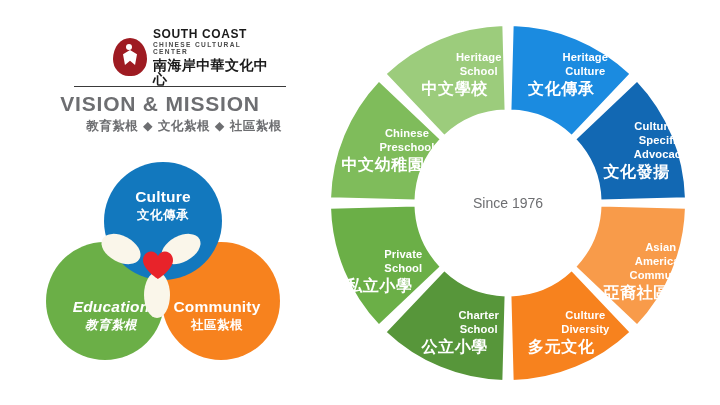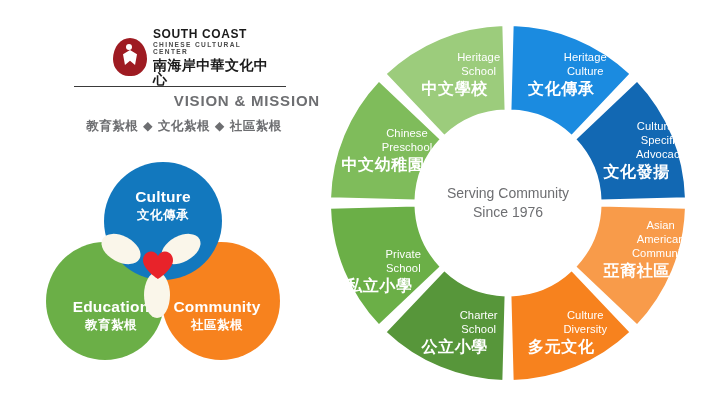--- a/index.html
+++ b/index.html
@@ -29,22 +29,22 @@
   #logo-mark .fig .body{position:absolute;left:1px;top:6px;width:14px;height:15px;background:#fff;
     clip-path:polygon(50% 0%,100% 28%,86% 100%,50% 72%,14% 100%,0% 28%);}
   #logo-text{margin-left:6px;line-height:1;}
   #logo-title{font-size:12px;font-weight:bold;letter-spacing:0.6px;color:#1a1a1a;}
   #logo-sub{font-size:6.6px;font-weight:bold;letter-spacing:1.35px;color:#4a4a4a;margin-top:2px;}
   #logo-cn{font-size:14px;font-weight:bold;letter-spacing:0.4px;color:#1a1a1a;margin-top:2px;
     font-family:"DejaVu Sans","Liberation Sans",sans-serif;}
 
   #divider{position:absolute;left:74px;top:86px;width:212px;height:1px;background:#3a3a3a;}
 
-  #vm-title{position:absolute;left:0;top:92px;width:320px;text-align:right;
-    font-size:15px;font-weight:bold;letter-spacing:0.8px;color:#6d6e71;}
+  #vm-title{position:absolute;left:0;top:92px;width:320px;text-align:center;
+    font-size:21px;font-weight:bold;letter-spacing:0.8px;color:#6d6e71;}
   #vm-sub{position:absolute;left:0;top:118px;width:320px;text-align:center;
     font-size:12.5px;font-weight:bold;color:#6d6e71;letter-spacing:0.5px;
     font-family:"DejaVu Sans","Liberation Sans",sans-serif;padding-left:24px;}
 
   
   #venn{position:absolute;left:38px;top:162px;width:250px;height:205px;}
   .venn-circle{position:absolute;width:118px;height:118px;border-radius:50%;
     display:flex;flex-direction:column;align-items:center;justify-content:center;
     color:#fff;text-align:center;line-height:1.12;}
   #venn-culture{left:66px;top:0px;background:#1278BE;z-index:3;}
@@ -66,21 +66,21 @@
 
   
   #donut-wrap{position:absolute;left:318px;top:18px;width:380px;height:370px;}
   #donut-center-text{
     position:absolute;left:50%;top:50%;transform:translate(-50%,-50%);
     width:160px;text-align:center;color:#6d6e71;
     font-size:14px;line-height:1.35;font-weight:400;
   }
   .seg-label{position:absolute;color:#fff;text-align:center;line-height:1.25;
     transform:translate(-50%,-50%);pointer-events:none;}
-  .seg-en{font-size:11.2px;font-weight:normal;letter-spacing:0.1px;white-space:nowrap;margin-left:48px;}
+  .seg-en{font-size:11.2px;font-weight:bold;letter-spacing:0.1px;white-space:nowrap;margin-left:48px;}
   .seg-cn{font-size:16px;font-weight:bold;letter-spacing:0.6px;margin-top:1px;white-space:nowrap;
     font-family:"DejaVu Sans","Liberation Sans",sans-serif;}
 </style>
 </head>
 <body>
 
 <div id="stage">
 
   <div id="left-panel">
 
@@ -102,21 +102,21 @@
     <div id="divider"></div>
 
     <div id="vm-title" style="color: rgb(109, 110, 113);">VISION &amp; MISSION</div>
     <div id="vm-sub" style="color: rgb(109, 110, 113);">教育紮根 ◆ 文化紮根 ◆ 社區紮根</div>
 
     <div id="venn">
       <div class="venn-circle" id="venn-culture" style="background: rgb(18, 120, 190);">
         <div class="venn-en">Culture</div>
         <div class="venn-cn">文化傳承</div>
       </div>
-      <div class="venn-circle" id="venn-education" style="background: rgb(107, 175, 71);">
+      <div class="venn-circle" id="venn-education" style="background: rgb(107, 175, 71); font-style: italic;">
         <div class="venn-en">Education</div>
         <div class="venn-cn">教育紮根</div>
       </div>
       <div class="venn-circle" id="venn-community" style="background: rgb(247, 130, 30);">
         <div class="venn-en">Community</div>
         <div class="venn-cn">社區紮根</div>
       </div>
 
       <div class="venn-lobe" id="lobe-left" style="background: rgb(250, 246, 234);"></div>
       <div class="venn-lobe" id="lobe-right" style="background: rgb(250, 246, 234);"></div>
@@ -133,36 +133,35 @@
         <path d="M 194.65949679880143 7.060996154350818 A 178 178 0 0 1 312.5271144734882 55.88336195981282 L 253.7140995262139 117.85934821910267 A 92.56 92.56 0 0 0 192.42293833537673 92.47171800026241 Z" fill="#1B8BE0" stroke="#ffffff" stroke-width="2"></path>
         <path d="M 319.11663804018724 62.4728855265118 A 178 178 0 0 1 367.93900384564915 180.34050320119857 L 282.5282819997376 182.57706166462327 A 92.56 92.56 0 0 0 257.1406517808973 121.28590047378614 Z" fill="#1268B3" stroke="#ffffff" stroke-width="2"></path>
         <path d="M 367.93900384564915 189.65949679880143 A 178 178 0 0 1 319.11663804018724 307.5271144734882 L 257.1406517808973 248.71409952621386 A 92.56 92.56 0 0 0 282.5282819997376 187.42293833537673 Z" fill="#F89B4A" stroke="#ffffff" stroke-width="2"></path>
         <path d="M 312.5271144734882 314.1166380401872 A 178 178 0 0 1 194.65949679880143 362.93900384564915 L 192.42293833537673 277.5282819997376 A 92.56 92.56 0 0 0 253.7140995262139 252.14065178089731 Z" fill="#F7821E" stroke="#ffffff" stroke-width="2"></path>
         <path d="M 185.3405032011986 362.93900384564915 A 178 178 0 0 1 67.47288552651182 314.11663804018724 L 126.28590047378614 252.14065178089737 A 92.56 92.56 0 0 0 187.57706166462327 277.5282819997376 Z" fill="#57963A" stroke="#ffffff" stroke-width="2"></path>
         <path d="M 60.88336195981279 307.5271144734882 A 178 178 0 0 1 12.060996154350818 189.65949679880146 L 97.47171800026241 187.42293833537676 A 92.56 92.56 0 0 0 122.85934821910266 248.71409952621386 Z" fill="#6BAF47" stroke="#ffffff" stroke-width="2"></path>
         <path d="M 12.060996154350818 180.34050320119857 A 178 178 0 0 1 60.88336195981276 62.47288552651182 L 122.85934821910263 121.28590047378614 A 92.56 92.56 0 0 0 97.47171800026241 182.57706166462327 Z" fill="#7FBC5B" stroke="#ffffff" stroke-width="2"></path>
         <path d="M 67.47288552651179 55.88336195981279 A 178 178 0 0 1 185.34050320119852 7.060996154350818 L 187.57706166462324 92.47171800026241 A 92.56 92.56 0 0 0 126.28590047378613 117.85934821910266 Z" fill="#9CCC7C" stroke="#ffffff" stroke-width="2"></path>
       </svg>
     <div id="donut-center-text" style="color: rgb(109, 110, 113);">
-      <div>Serving Community</div>
       <div>Since 1976</div>
     </div>
     <div id="donut-labels">
         <div class="seg-label" style="left: 243.3px; top: 56.3221px;">
           <div class="seg-en">Heritage</div>
           <div class="seg-en">Culture</div>
           <div class="seg-cn">文化傳承</div>
         </div>
         <div class="seg-label" style="left: 318.678px; top: 131.7px;">
           <div class="seg-en">Culturally</div>
           <div class="seg-en">Specific</div>
           <div class="seg-en">Advocacy</div>
           <div class="seg-cn">文化發揚</div>
         </div>
-        <div class="seg-label" style="left: 318.678px; top: 231px;">
+        <div class="seg-label" style="left: 318.678px; top: 253px;">
           <div class="seg-en">Asian</div>
           <div class="seg-en">American</div>
           <div class="seg-en">Community</div>
           <div class="seg-cn">亞裔社區</div>
         </div>
         <div class="seg-label" style="left: 243.3px; top: 313.678px;">
           <div class="seg-en">Culture</div>
           <div class="seg-en">Diversity</div>
           <div class="seg-cn">多元文化</div>
         </div>

